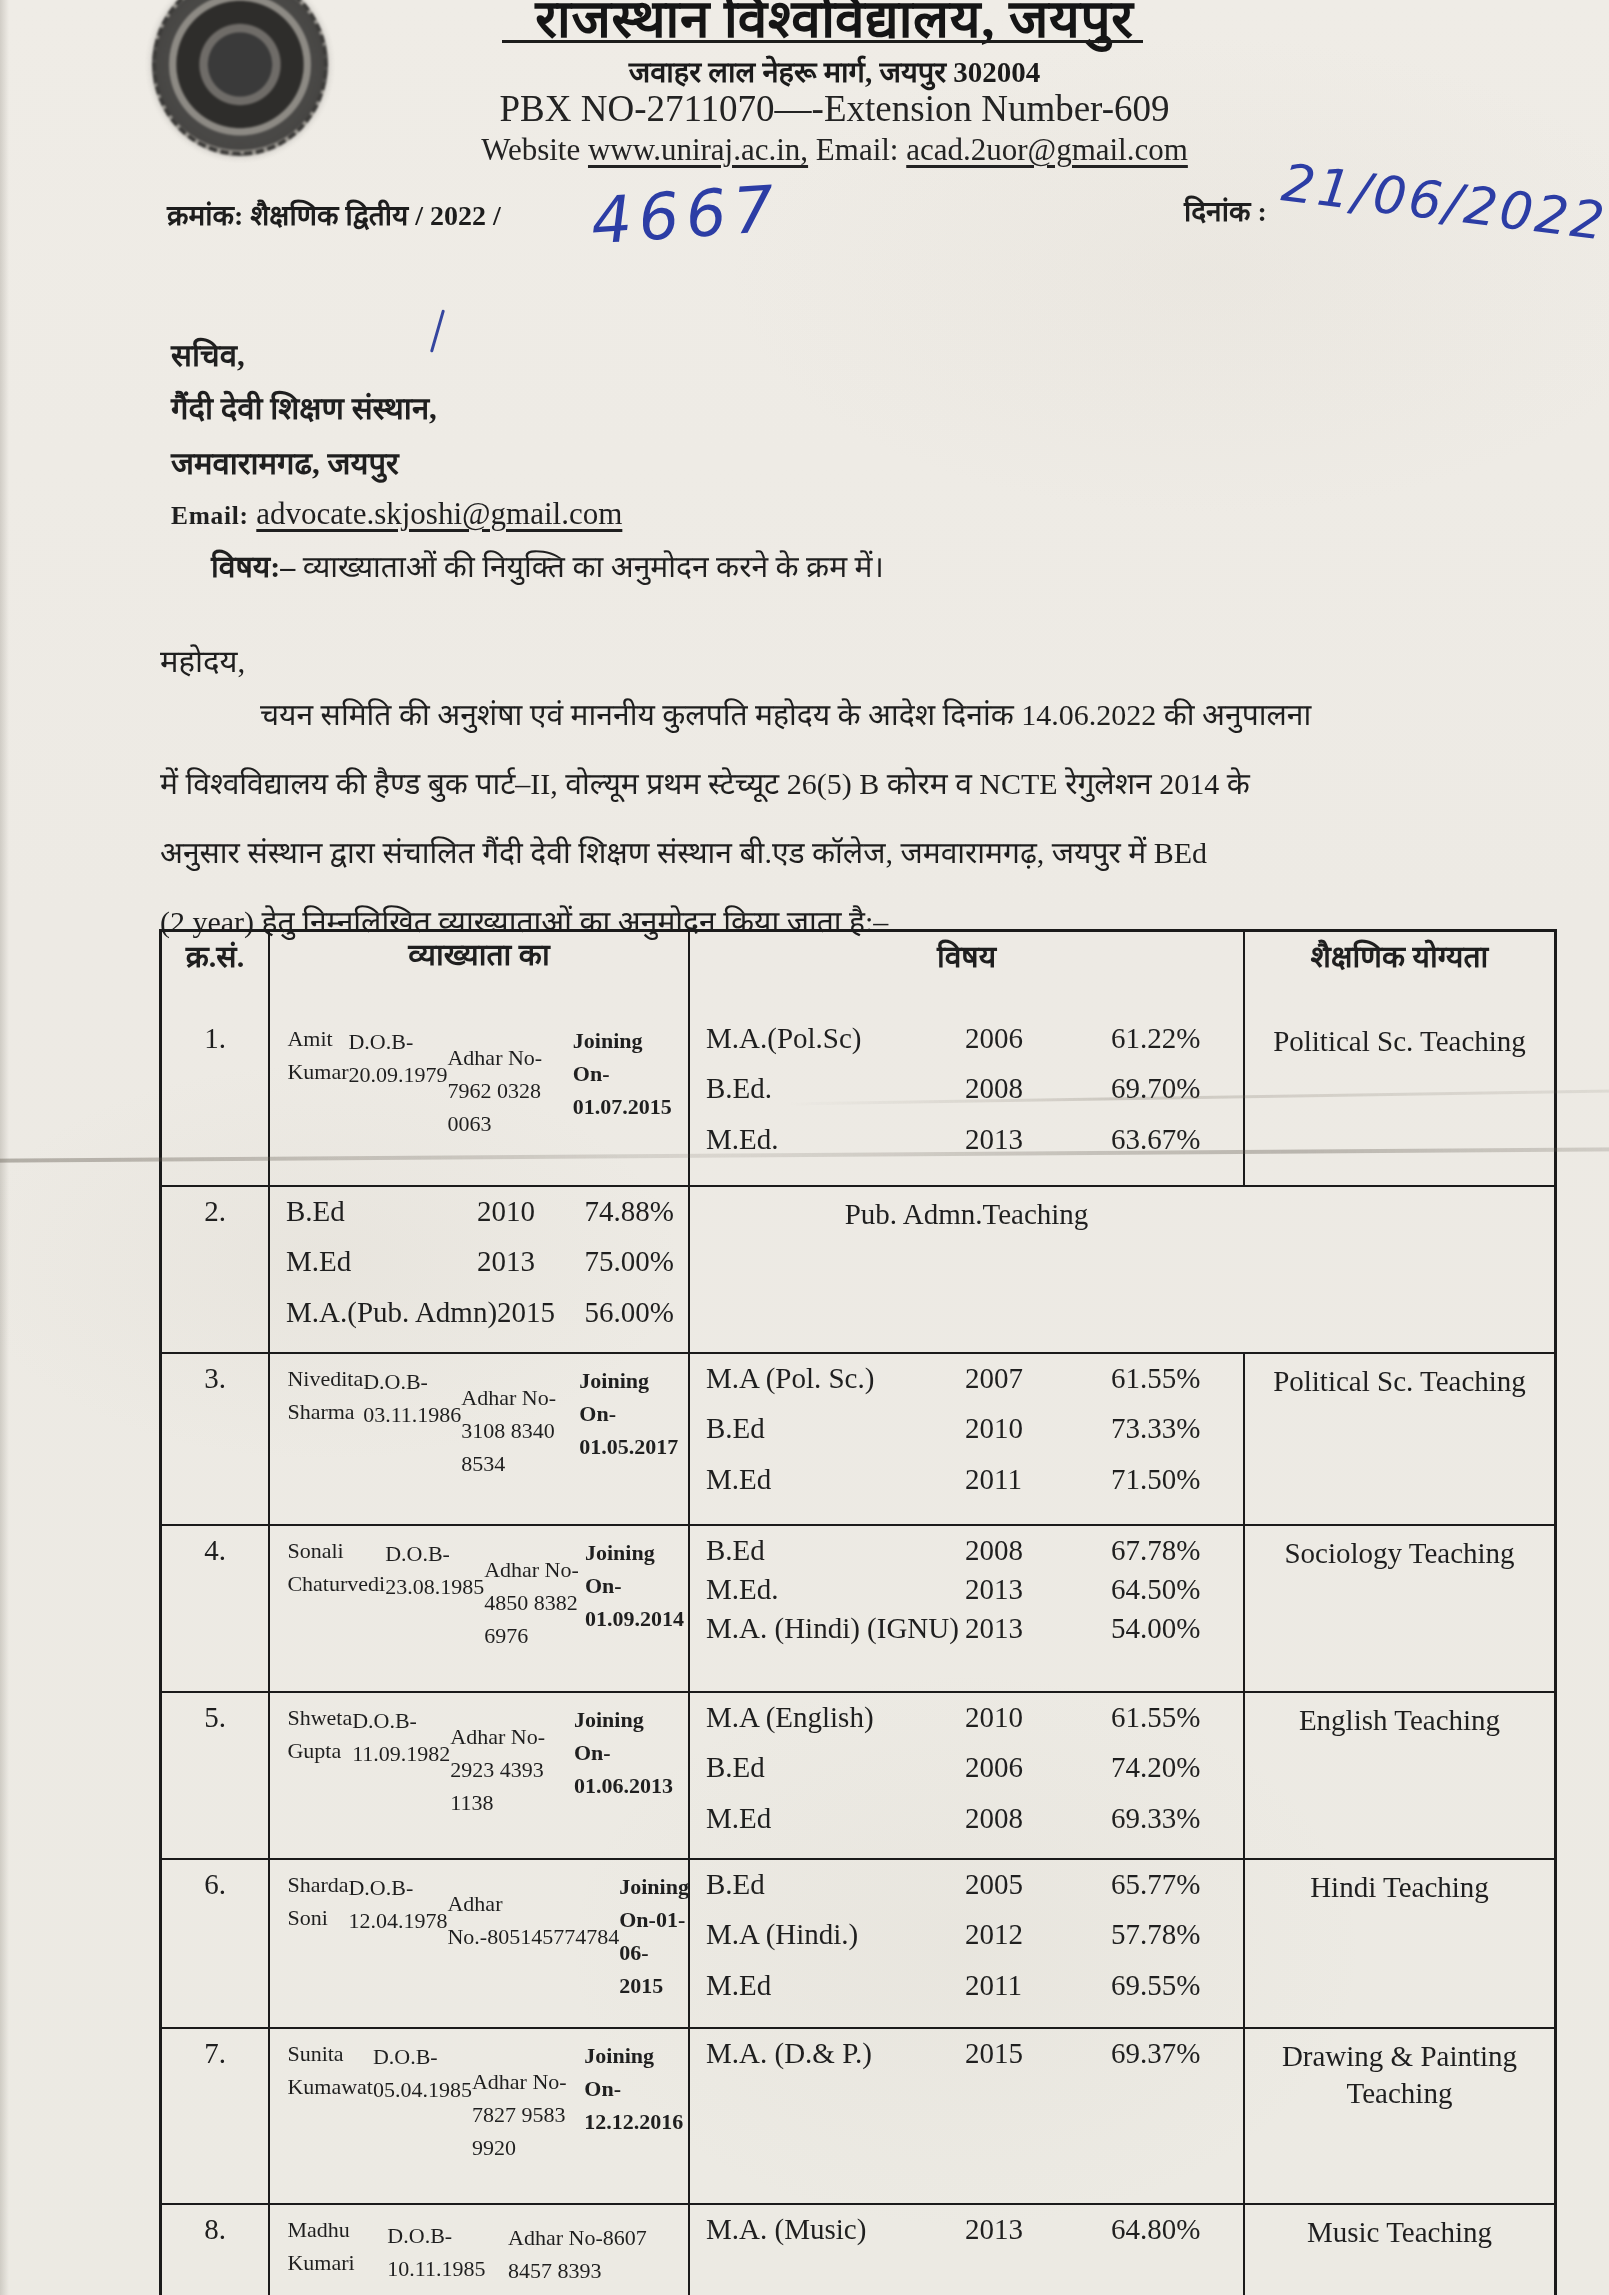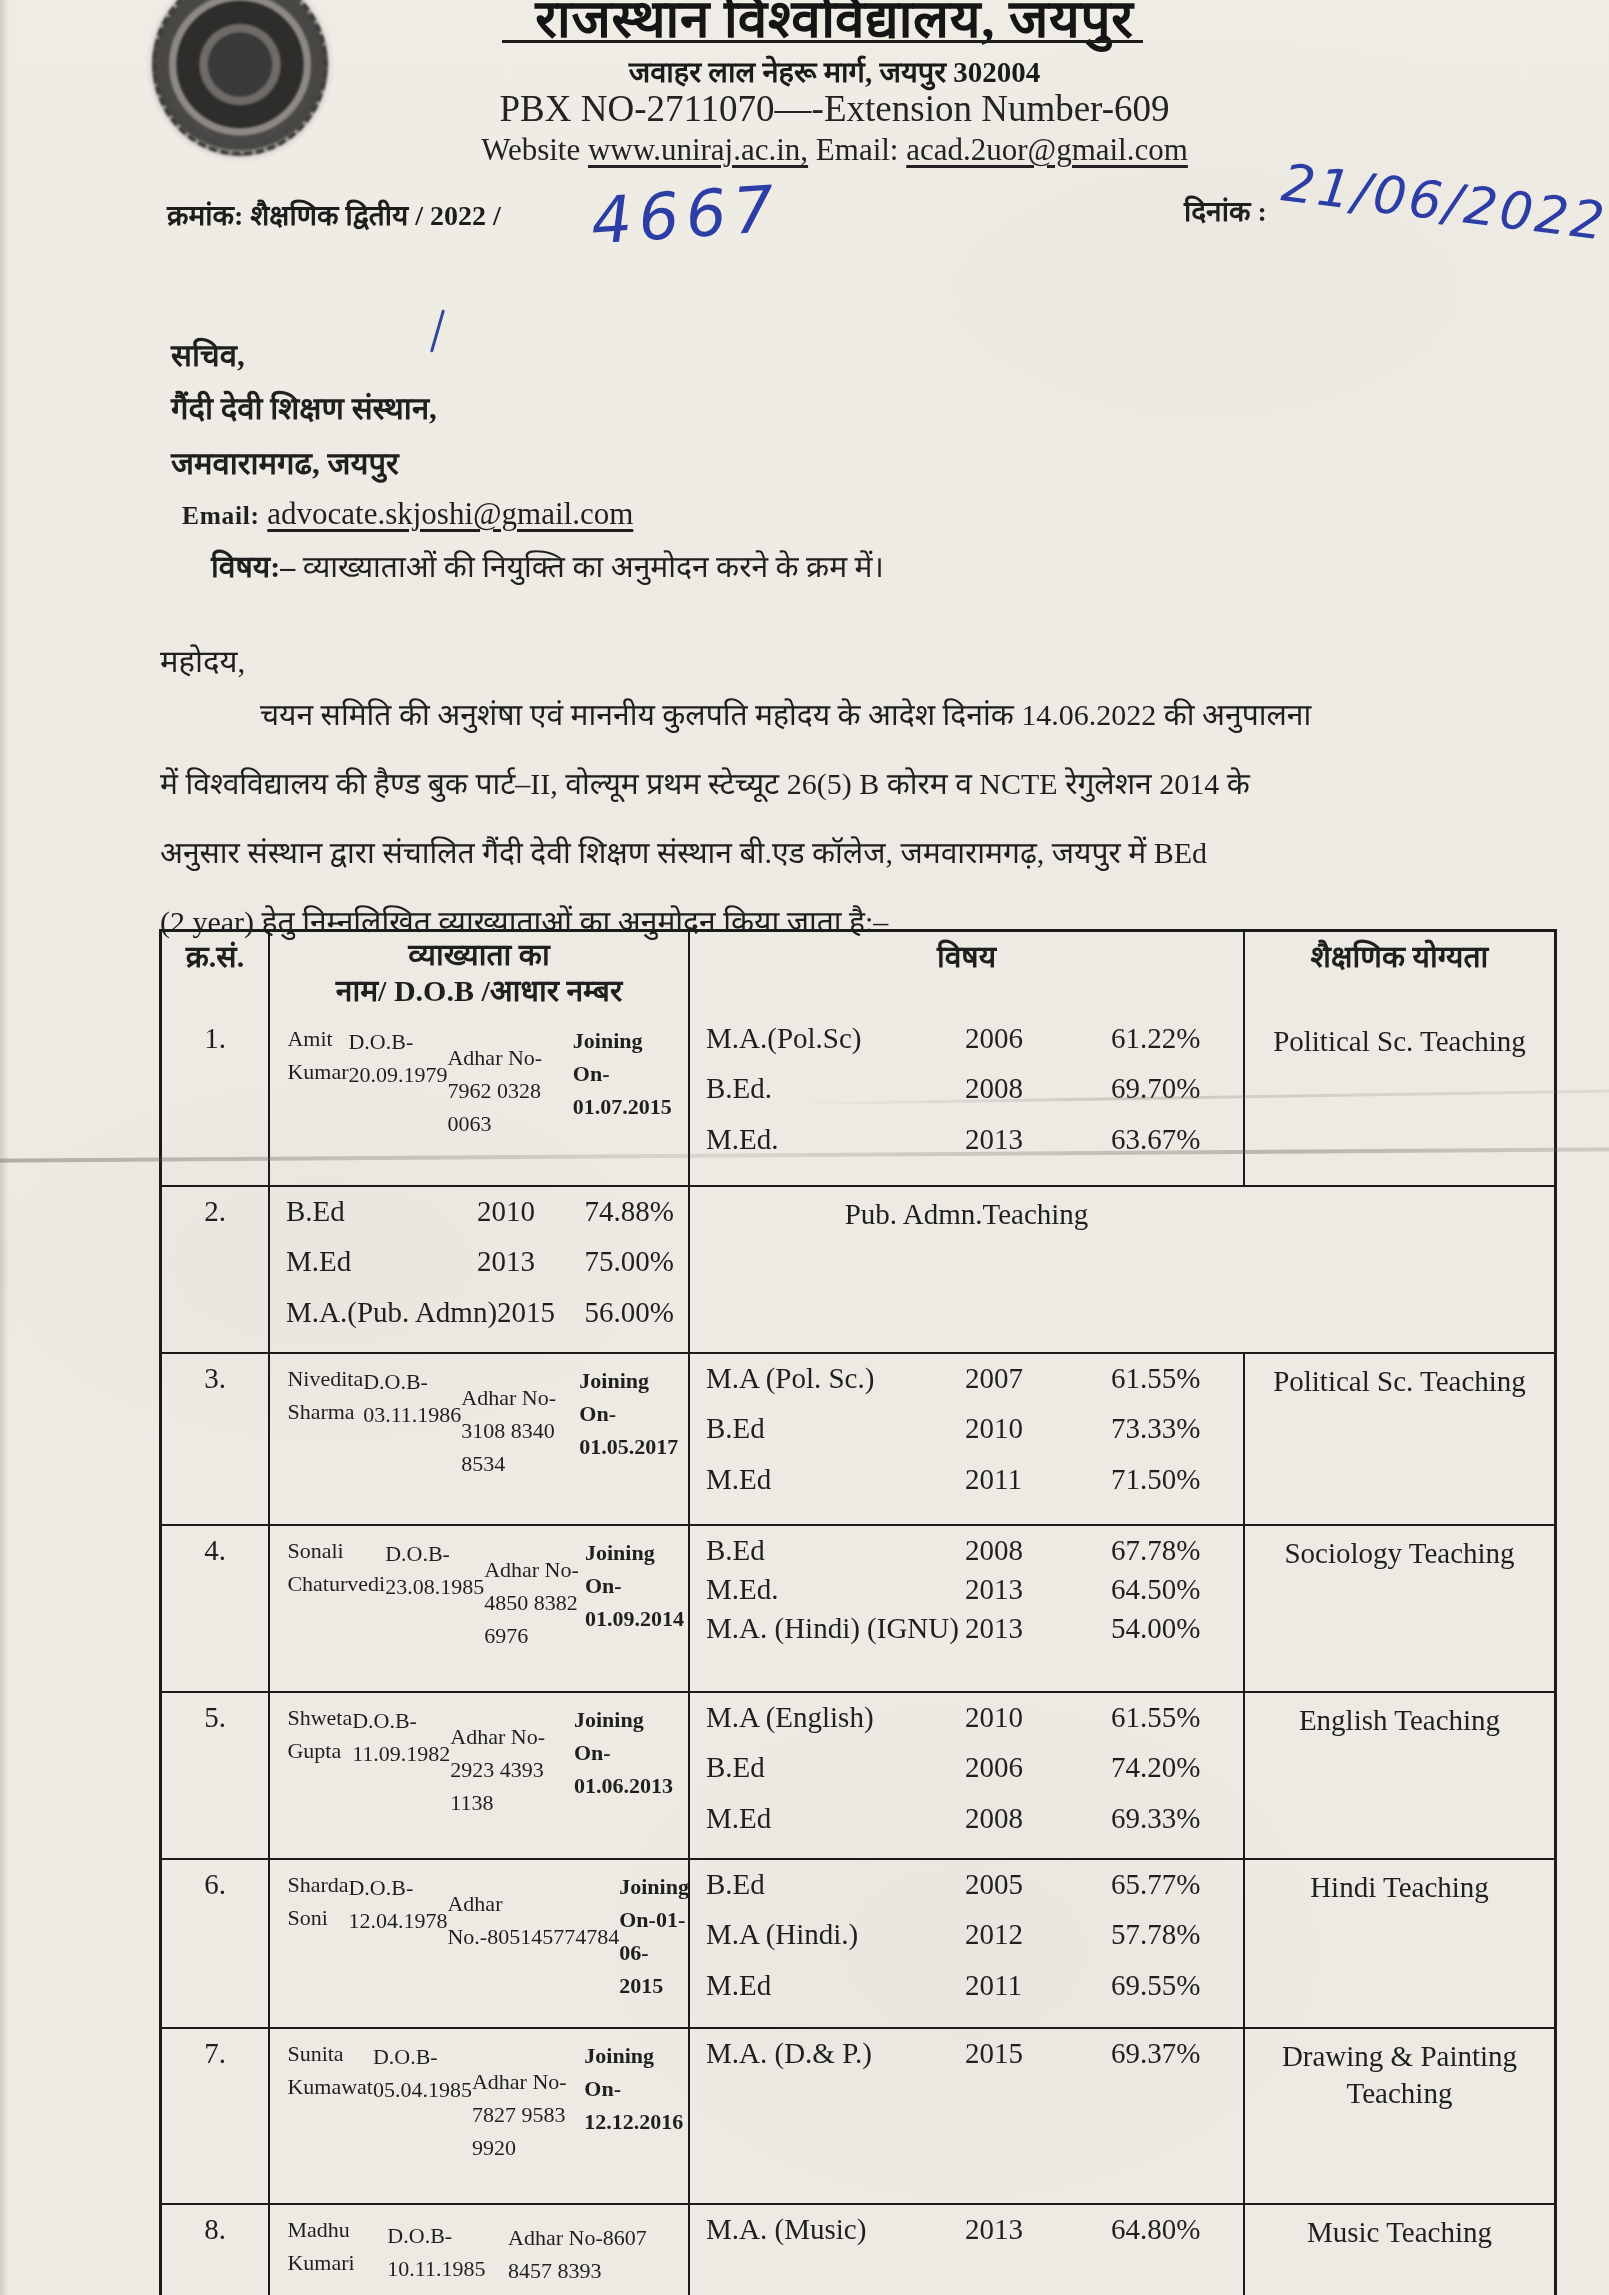--- a/index.html
+++ b/index.html
@@ -36,21 +36,21 @@
   .ref-label{position:absolute;left:167px;top:195px;font-size:28px;font-weight:700;color:#1d1d1d;}
   .hand{color:#2c3da5;font-family:"DejaVu Sans",sans-serif;font-style:italic;}
   .ref-no{position:absolute;left:591px;top:178px;font-size:64px;transform:rotate(-4deg);letter-spacing:6.7px;font-weight:400;}
   .date-label{position:absolute;left:1184px;top:191px;font-size:28px;font-weight:700;}
   .date-val{position:absolute;left:1281px;top:172px;font-size:52px;transform:rotate(7deg);letter-spacing:2.7px;}
   .pen-slash{position:absolute;left:436px;top:309px;width:2.7px;height:44px;background:#35469f;transform:rotate(16deg);border-radius:1.3px;}
   
   .addr1{position:absolute;left:171px;top:333px;font-size:31px;font-weight:700;}
   .addr2{position:absolute;left:171px;top:386px;font-size:31px;font-weight:700;}
   .addr3{position:absolute;left:171px;top:441px;font-size:31px;font-weight:700;}
-  .addr-email{position:absolute;left:171px;top:496px;font-size:31px;margin-left:11px;}
+  .addr-email{position:absolute;left:171px;top:496px;font-size:31px;}
   .addr-email b{font-size:25.4px;letter-spacing:0.7px;}
   
   .subject{position:absolute;left:211px;top:545px;font-size:30px;}
   .subject b{font-weight:700;}
   .salutation{position:absolute;left:160px;top:639px;font-size:31px;}
   .bodyp{position:absolute;left:160px;top:680px;width:1309px;font-size:30px;line-height:69px;color:#1e1e1e;}
   .bodyp .l1{text-indent:100px;}
   
   .tbl{
     position:absolute;left:159px;top:929px;width:1398px;
@@ -136,21 +136,20 @@
     <div>में विश्वविद्यालय की हैण्ड बुक पार्ट–II, वोल्यूम प्रथम स्टेच्यूट 26(5) B कोरम व NCTE रेगुलेशन 2014 के</div>
     <div>अनुसार  संस्थान द्वारा संचालित गैंदी देवी शिक्षण संस्थान बी.एड कॉलेज, जमवारामगढ़, जयपुर में BEd</div>
     <div>(2 year)  हेतु  निम्नलिखित व्याख्याताओं का अनुमोदन किया जाता है:–</div>
   </div>
 
   <div class="tbl">
     <div class="trow thead">
       <div class="c">क्र.सं.</div>
       <div class="c h-name">
         <div>व्याख्याता का</div>
-        <div>नाम/ D.O.B /आधार नम्बर</div>
       </div>
       <div class="c">विषय</div>
       <div class="c">शैक्षणिक योग्यता</div>
     </div>
     <div id="rows">
         <div class="trow" style="height: 171px;">
           <div class="c sr"><span>1.</span></div>
           <div class="c ncell">
             <span class="nm">Amit Kumar</span>
             <span class="dob">D.O.B-20.09.1979</span>

